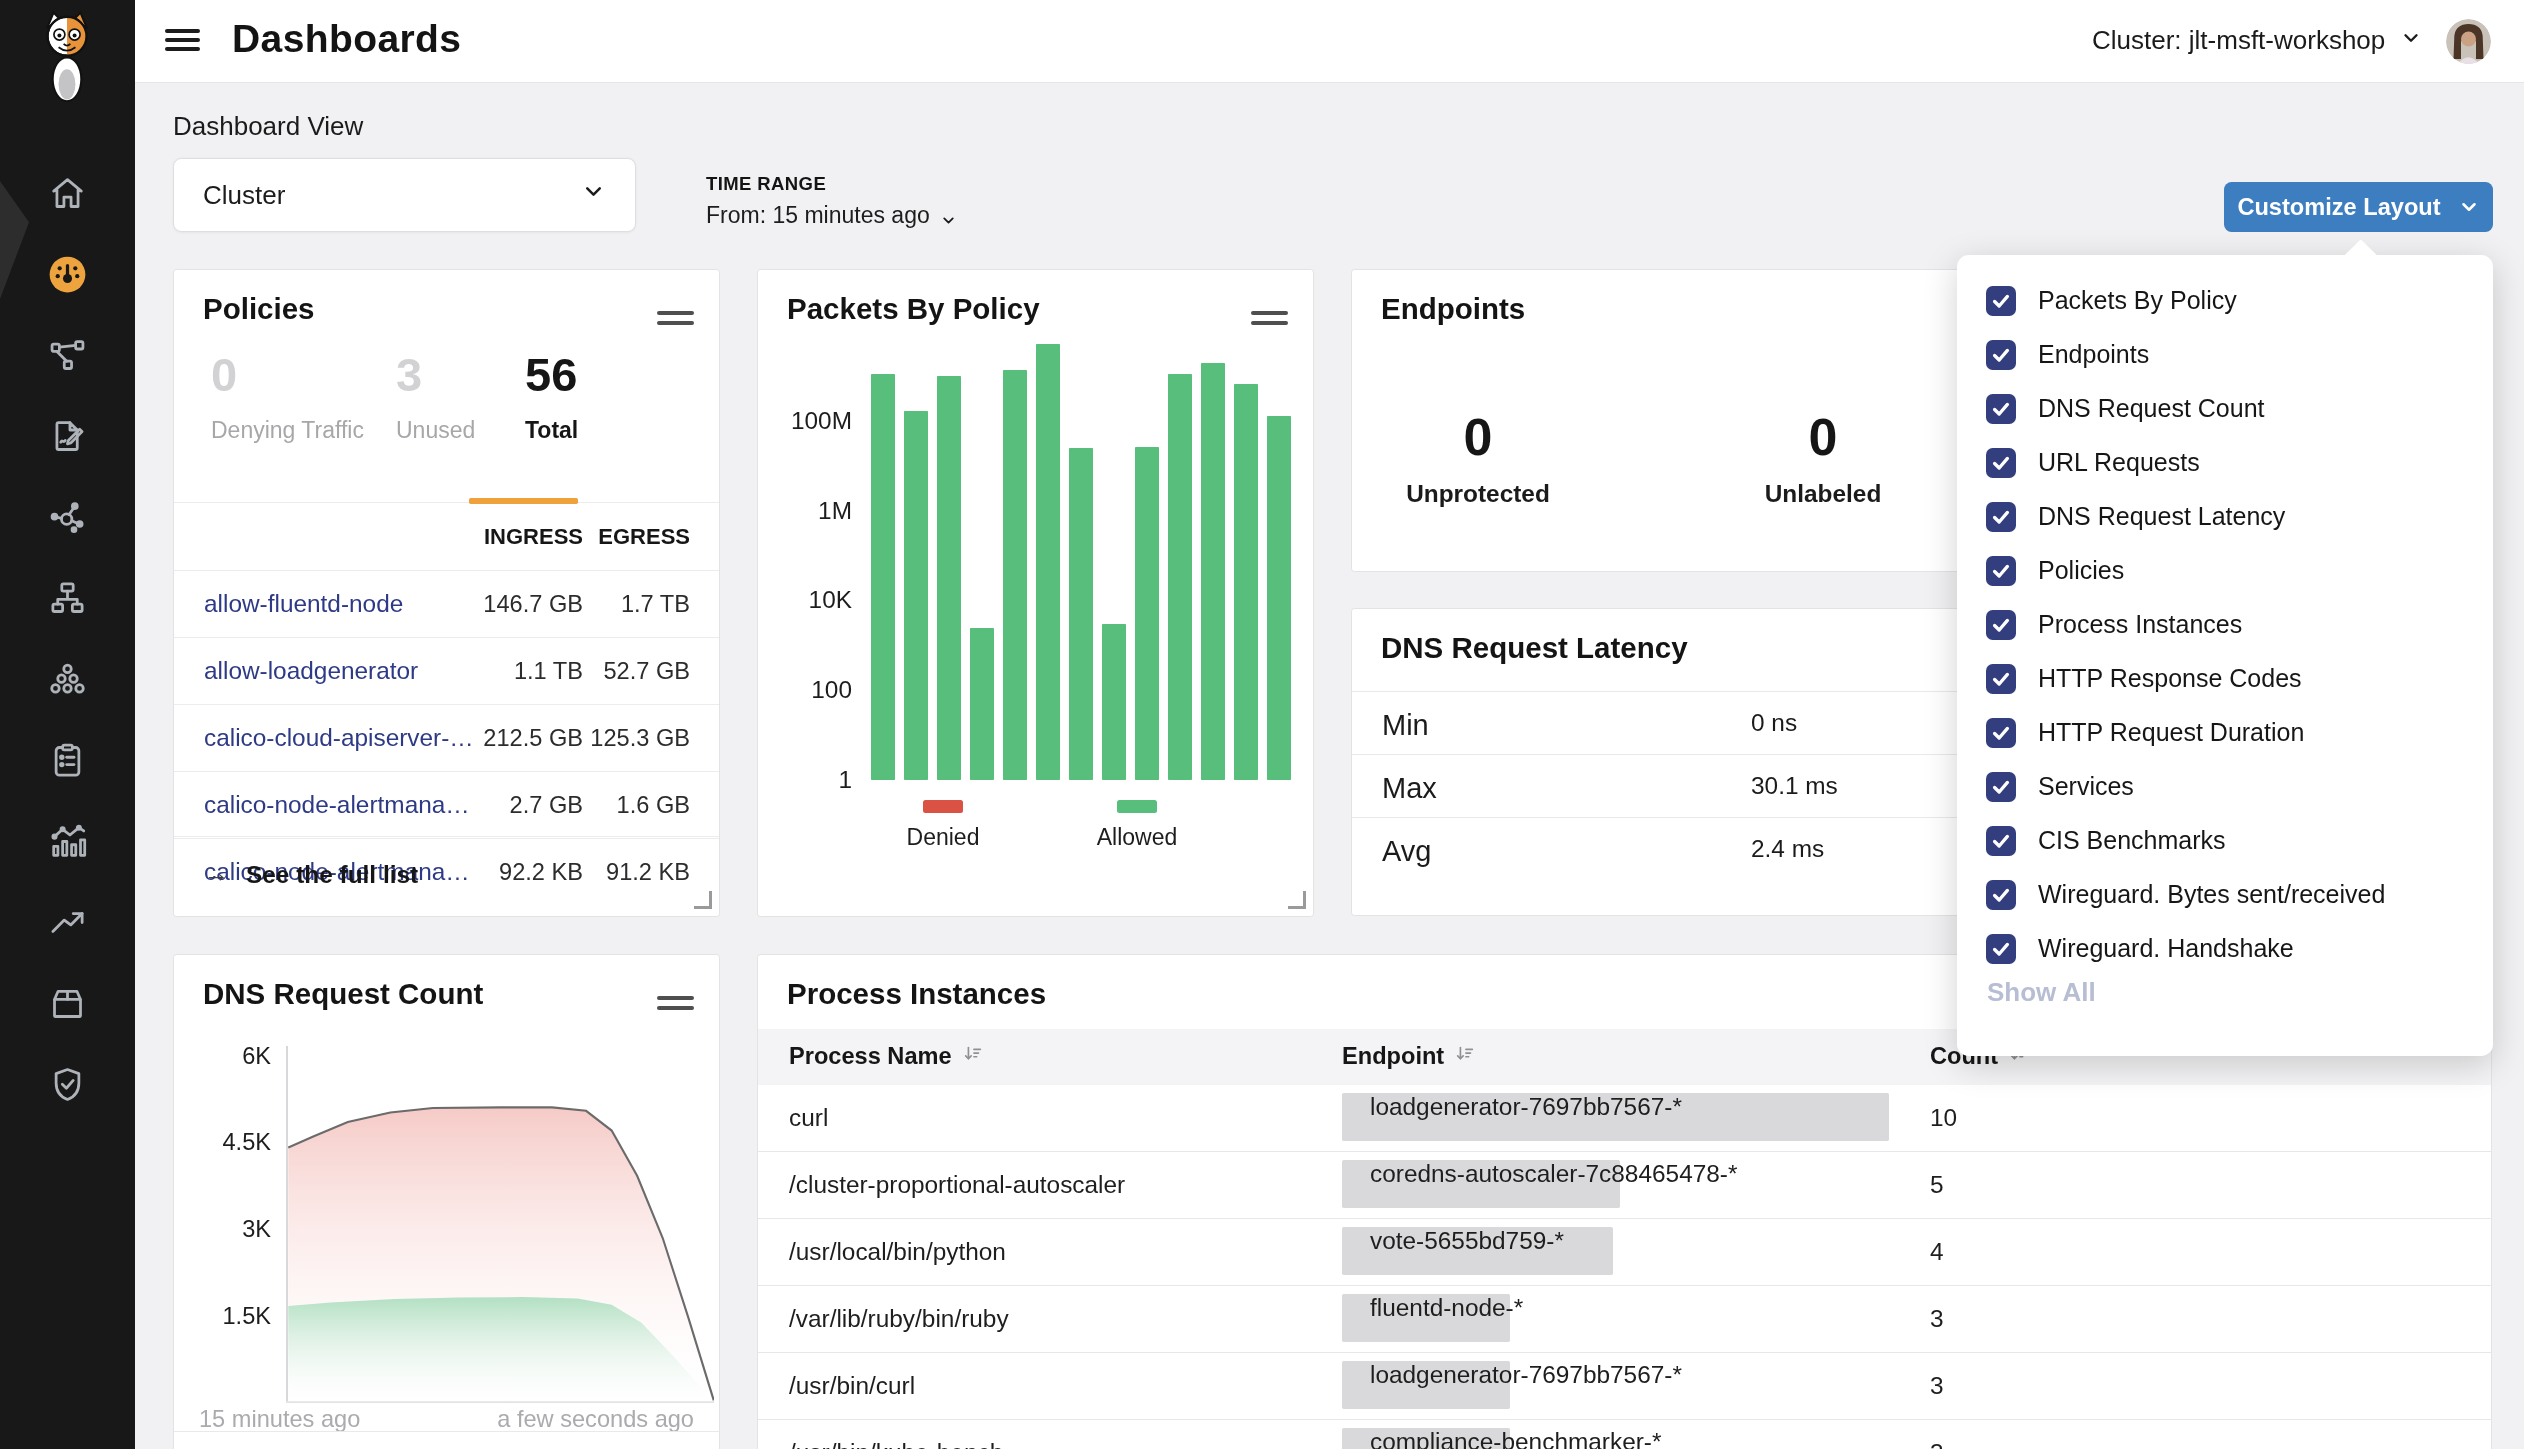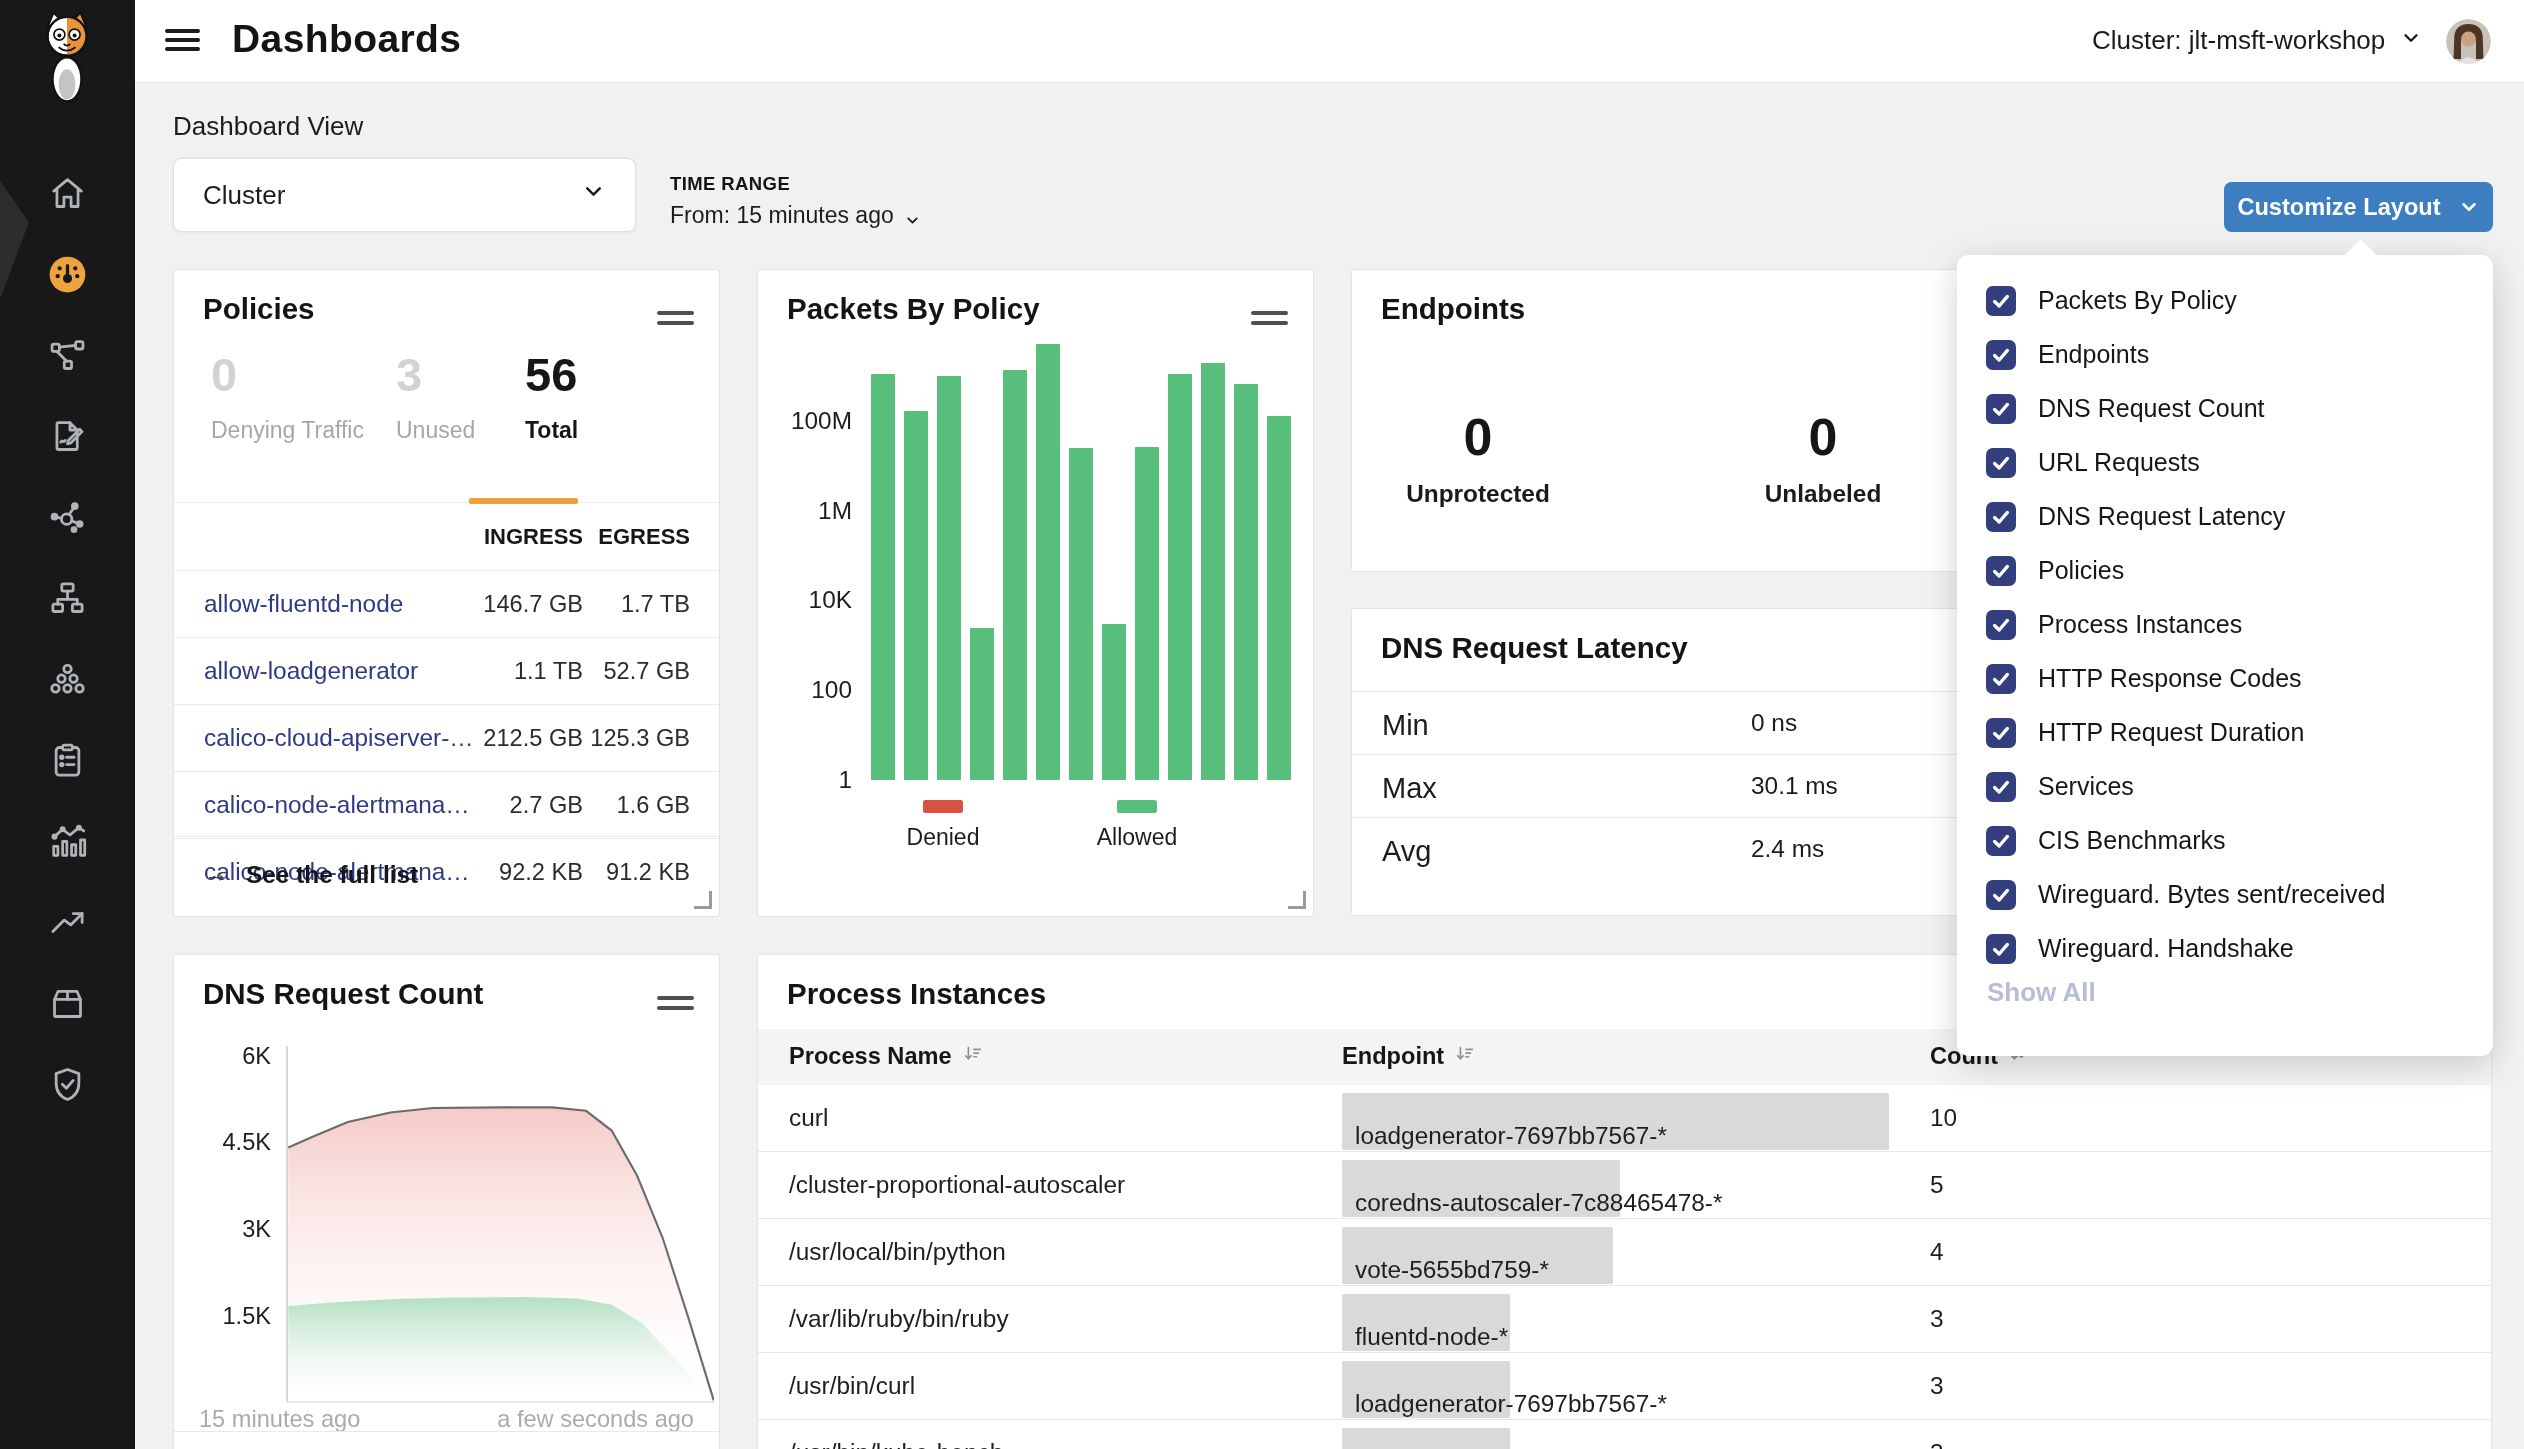--- a/index.html
+++ b/index.html
@@ -17,21 +17,21 @@
   .side-flag{position:absolute;left:0;top:181px;width:29px;height:118px;background:#2d2d2d;clip-path:polygon(0 0,100% 35%,0 100%);}
   .logo{position:absolute;left:40px;top:10px;}
   .nav{position:absolute;left:0;top:153px;width:135px;}
   .nav .it{height:81px;display:flex;align-items:center;justify-content:center;cursor:pointer;}
   .nav svg{width:39px;height:39px;stroke:#aeb3ba;fill:none;stroke-width:1.7;stroke-linecap:round;stroke-linejoin:round;}
   
   .section-title{position:absolute;left:173px;top:111px;font-size:26px;font-weight:500;color:#1b1b1b;}
   .view-select{position:absolute;left:173px;top:158px;width:463px;height:74px;background:#fff;border:0.8px solid #dedee1;border-radius:8.4px;
       box-shadow:0 0.8px 2.5px rgba(0,0,0,.05);display:flex;align-items:center;padding:0 29px;box-sizing:border-box;font-size:26px;cursor:pointer;}
   .view-select .cv{flex:1;}
-  .timerange{position:absolute;left:670px;top:173px;cursor:pointer;}
+  .timerange{position:absolute;left:706px;top:173px;cursor:pointer;}
   .timerange .tl{font-size:18.5px;font-weight:700;letter-spacing:0.4px;color:#141414;}
   .timerange .tv{font-size:23px;color:#1d1d1d;margin-top:6.7px;display:flex;align-items:flex-end;gap:10px;}
   .btn-customize{position:absolute;left:2224px;top:182px;width:269px;height:50px;background:#3d7ec0;border:none;border-radius:7.6px;
       color:#fff;font-size:23.6px;font-weight:600;font-family:inherit;display:flex;align-items:center;justify-content:center;gap:17px;cursor:pointer;z-index:20;}
   
   .card{position:absolute;background:#fff;border:0.8px solid #e3e3e6;border-radius:3.4px;box-sizing:border-box;}
   .card h2{position:absolute;left:29px;top:22px;margin:0;font-size:29.5px;font-weight:800;color:#141414;}
   .drag{position:absolute;right:25px;top:35px;width:37px;cursor:grab;}
   .drag i{display:block;height:4.2px;border-radius:2.5px;background:#4f4f4f;margin:5.9px 0;}
   .rsz{position:absolute;right:6.7px;bottom:6.7px;width:15px;height:15px;border-right:3.4px solid #9a9a9a;border-bottom:3.4px solid #9a9a9a;cursor:nwse-resize;}
@@ -83,21 +83,21 @@
   .dns-legend{position:absolute;left:0;top:476px;width:100%;height:113px;border-top:0.8px solid #e9e9eb;}
   .dns-legend .lb{position:absolute;left:135px;top:13.5px;font-size:25px;color:#1b1b1b;}
   .dns-legend .vl{position:absolute;right:25px;top:13.5px;font-size:25px;color:#1b1b1b;}
   
   #card-process{left:757px;top:954px;width:1735px;height:589px;}
   .proc-head{position:absolute;left:0;top:74px;width:100%;height:56px;background:#f4f4f6;}
   .proc-head .c{position:absolute;top:13.5px;font-size:23.6px;font-weight:700;color:#161616;display:flex;align-items:center;gap:10px;cursor:pointer;}
   .proc-rows{position:absolute;left:0;top:130px;width:100%;}
   .procrow{position:relative;height:66px;border-bottom:0.8px solid #e7e7ea;}
   .procrow .pn{position:absolute;left:31px;top:18.5px;font-size:24.4px;color:#1e1e1e;}
-  .procrow .ep{position:absolute;left:584px;top:8.4px;height:57px;display:flex;align-items:flex-end;padding-left:13px;font-size:24.4px;color:#1e1e1e;background:#d9d9db;border-radius:1.7px;box-sizing:border-box;}
+  .procrow .ep{position:absolute;left:584px;top:8.4px;height:48px;display:flex;align-items:flex-start;padding-left:28px;font-size:24.4px;color:#1e1e1e;background:#d9d9db;border-radius:1.7px;box-sizing:border-box;}
   .procrow .ct{position:absolute;left:1172px;top:18.5px;font-size:24.4px;color:#1e1e1e;}
   .procrow:nth-child(1) .ep{width:547px;}
   .procrow:nth-child(2) .ep{width:278px;}
   .procrow:nth-child(3) .ep{width:271px;}
   .procrow:nth-child(4) .ep{width:168px;}
   .procrow:nth-child(5) .ep{width:168px;}
   .procrow:nth-child(6) .ep{width:168px;}
   .procrow .ep span{white-space:nowrap;}
   
   .menu{position:absolute;left:1957px;top:255px;width:536px;height:801px;background:#fff;border-radius:11.8px;

